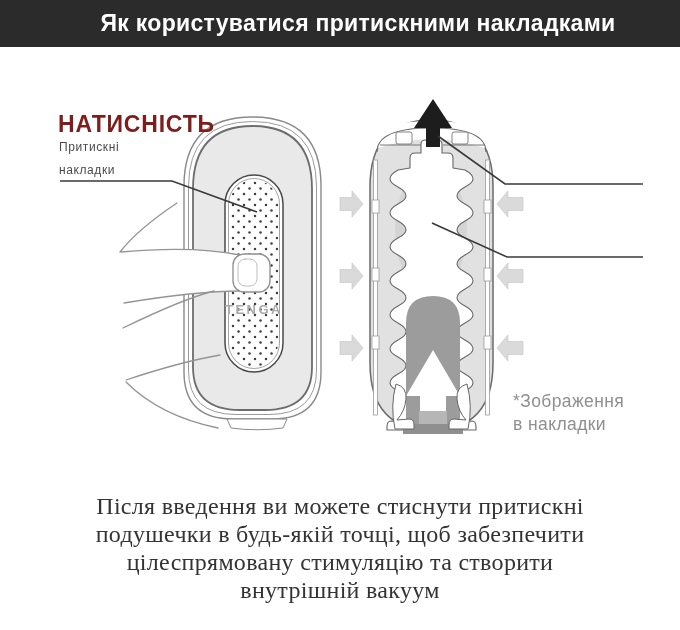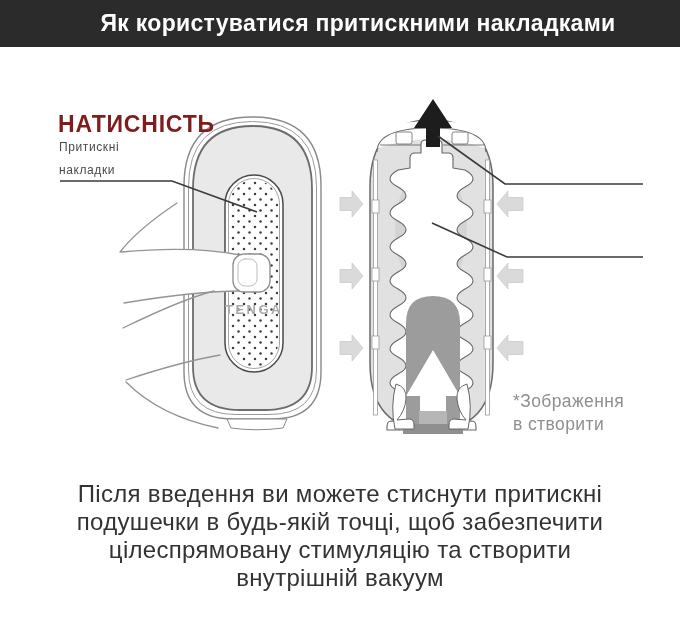--- a/index.html
+++ b/index.html
@@ -17,23 +17,24 @@
   .diagram-svg{position:absolute;left:0;top:0;}
   .lbl{position:absolute;white-space:pre-line;}
   .lbl-bold{font-size:23px;font-weight:bold;color:#7f1d1d;letter-spacing:0.8px;}
   .lbl-sub{font-size:12px;color:#4a4a4a;letter-spacing:0.6px;line-height:23px;}
   .lbl-note{font-size:17.5px;color:#8f8f8f;letter-spacing:0.4px;line-height:23px;}
   .brand{
     position:absolute;left:225px;top:302px;width:58px;text-align:center;
     font-size:13px;font-weight:bold;color:#a9a9a9;letter-spacing:2.5px;
   }
   .description{
-    position:absolute;left:40px;top:480px;width:600px;text-align:center;
+    position:absolute;left:40px;top:492px;width:600px;text-align:center;
     font-size:24px;color:#333333;line-height:28px;letter-spacing:0.3px;
     white-space:pre-line;
+    font-family:Liberation Serif, serif;
   }
 </style>
 </head>
 <body>
 
 <div class="stage">
 
   <div class="header">
     <div class="title">Як користуватися притискними накладками</div>
   </div>
@@ -128,21 +129,21 @@
     </g>
   </svg>
 
   <div class="lbl lbl-bold" style="left:58px;top:111px;">НАТИСНІСТЬ</div>
   <div class="lbl lbl-sub" style="left:59px;top:136px;">Притискні
 накладки</div>
 
 
 
   <div class="lbl lbl-note" style="left:513px;top:390px;">*Зображення
-в створити</div>
+в накладки</div>
 
   <div class="brand">TENGA</div>
 
   <div class="description">Після введення ви можете стиснути притискні
 подушечки в будь-якій точці, щоб забезпечити
 цілеспрямовану стимуляцію та створити
 внутрішній вакуум</div>
 
 </div>
 

